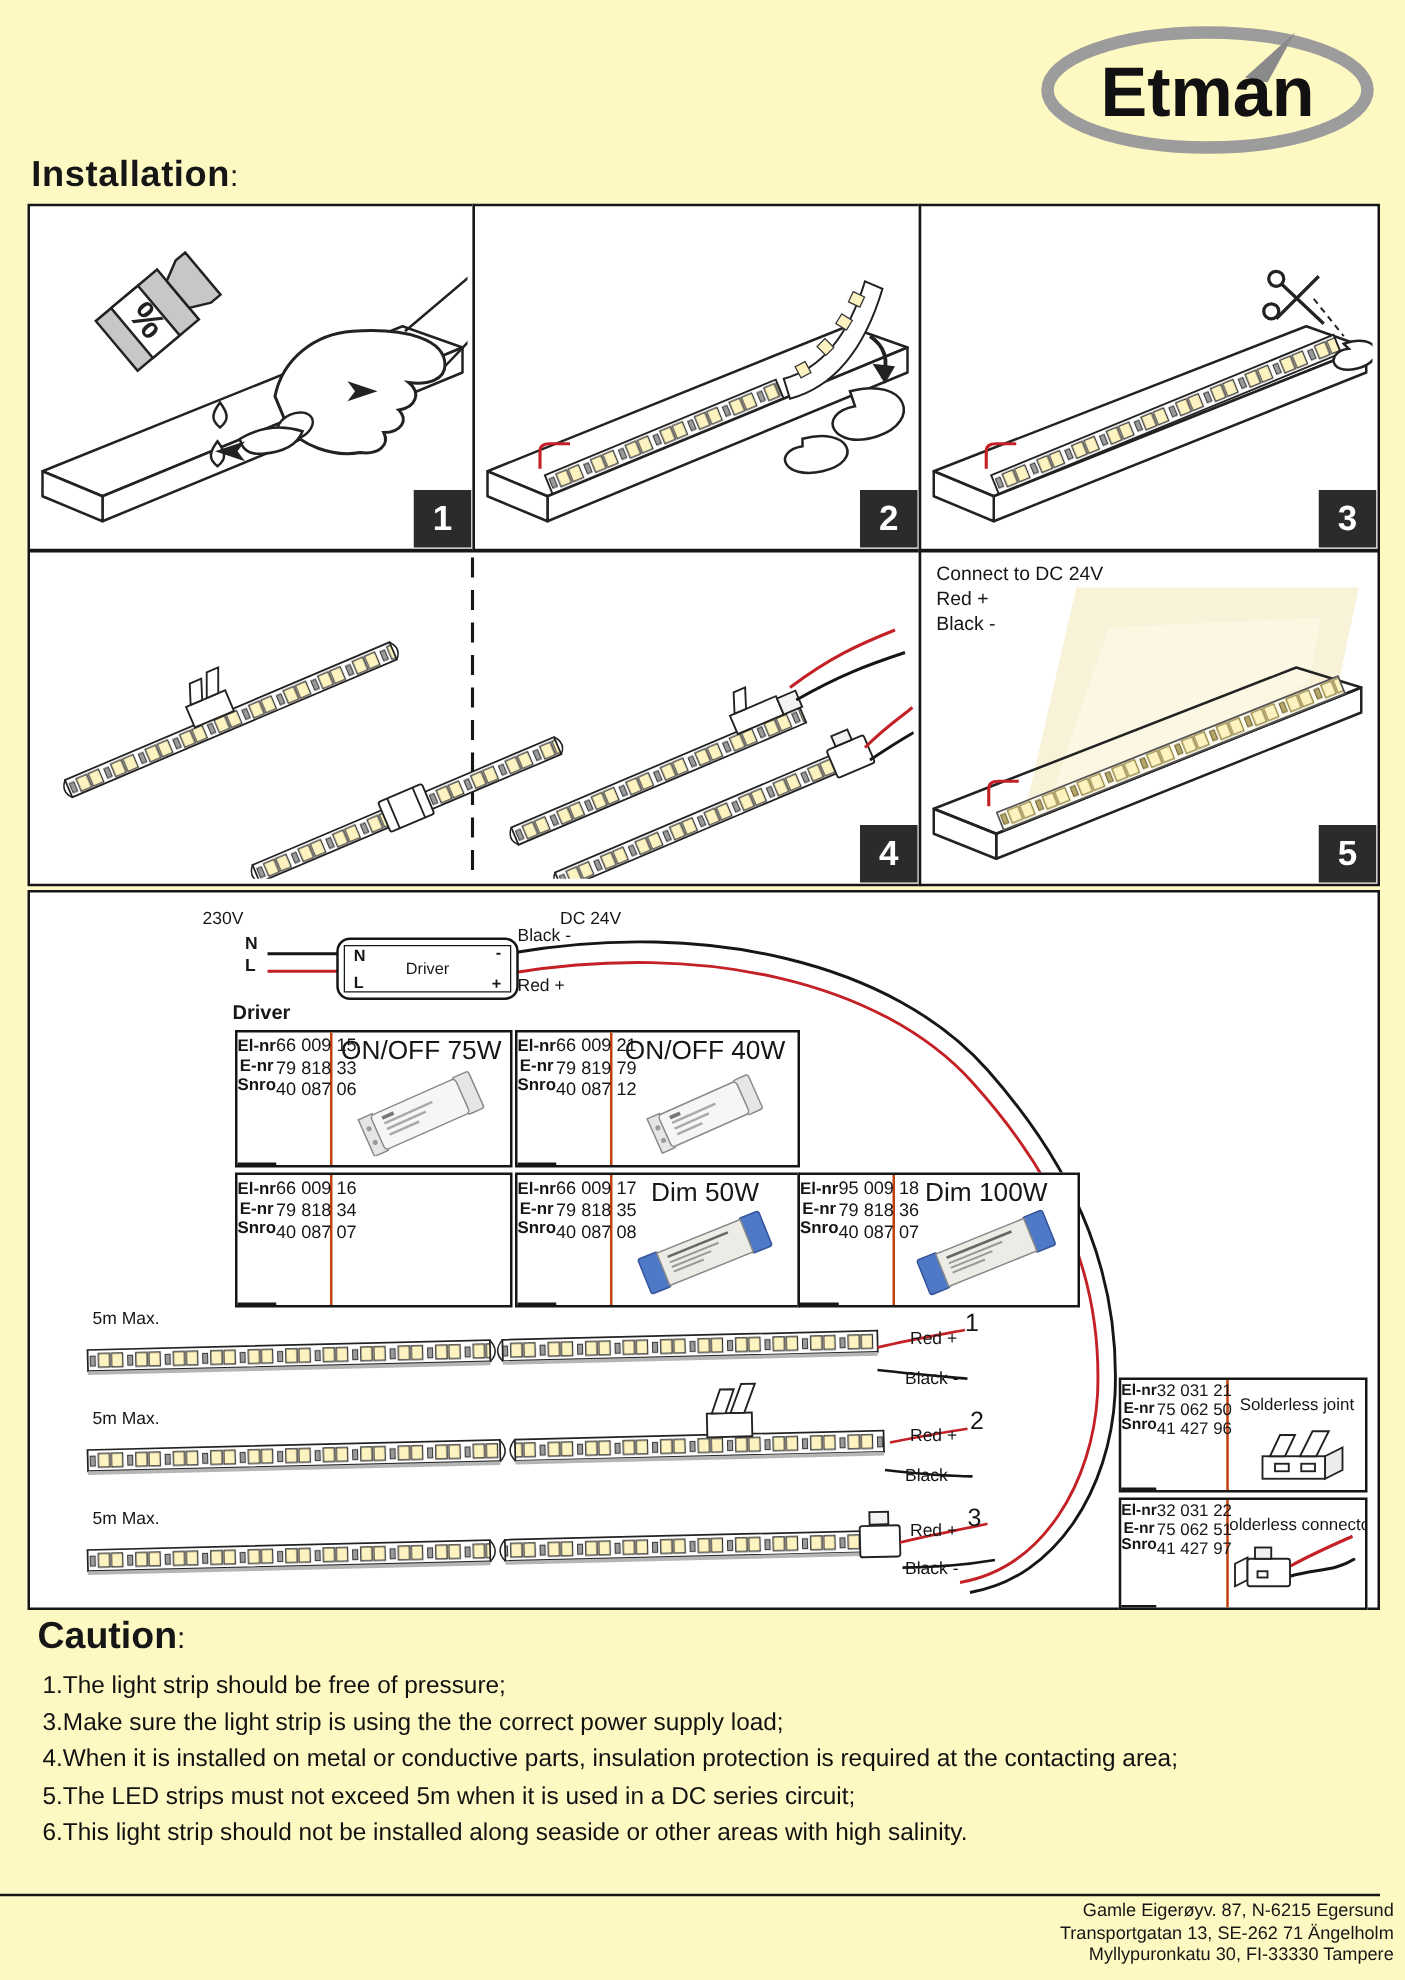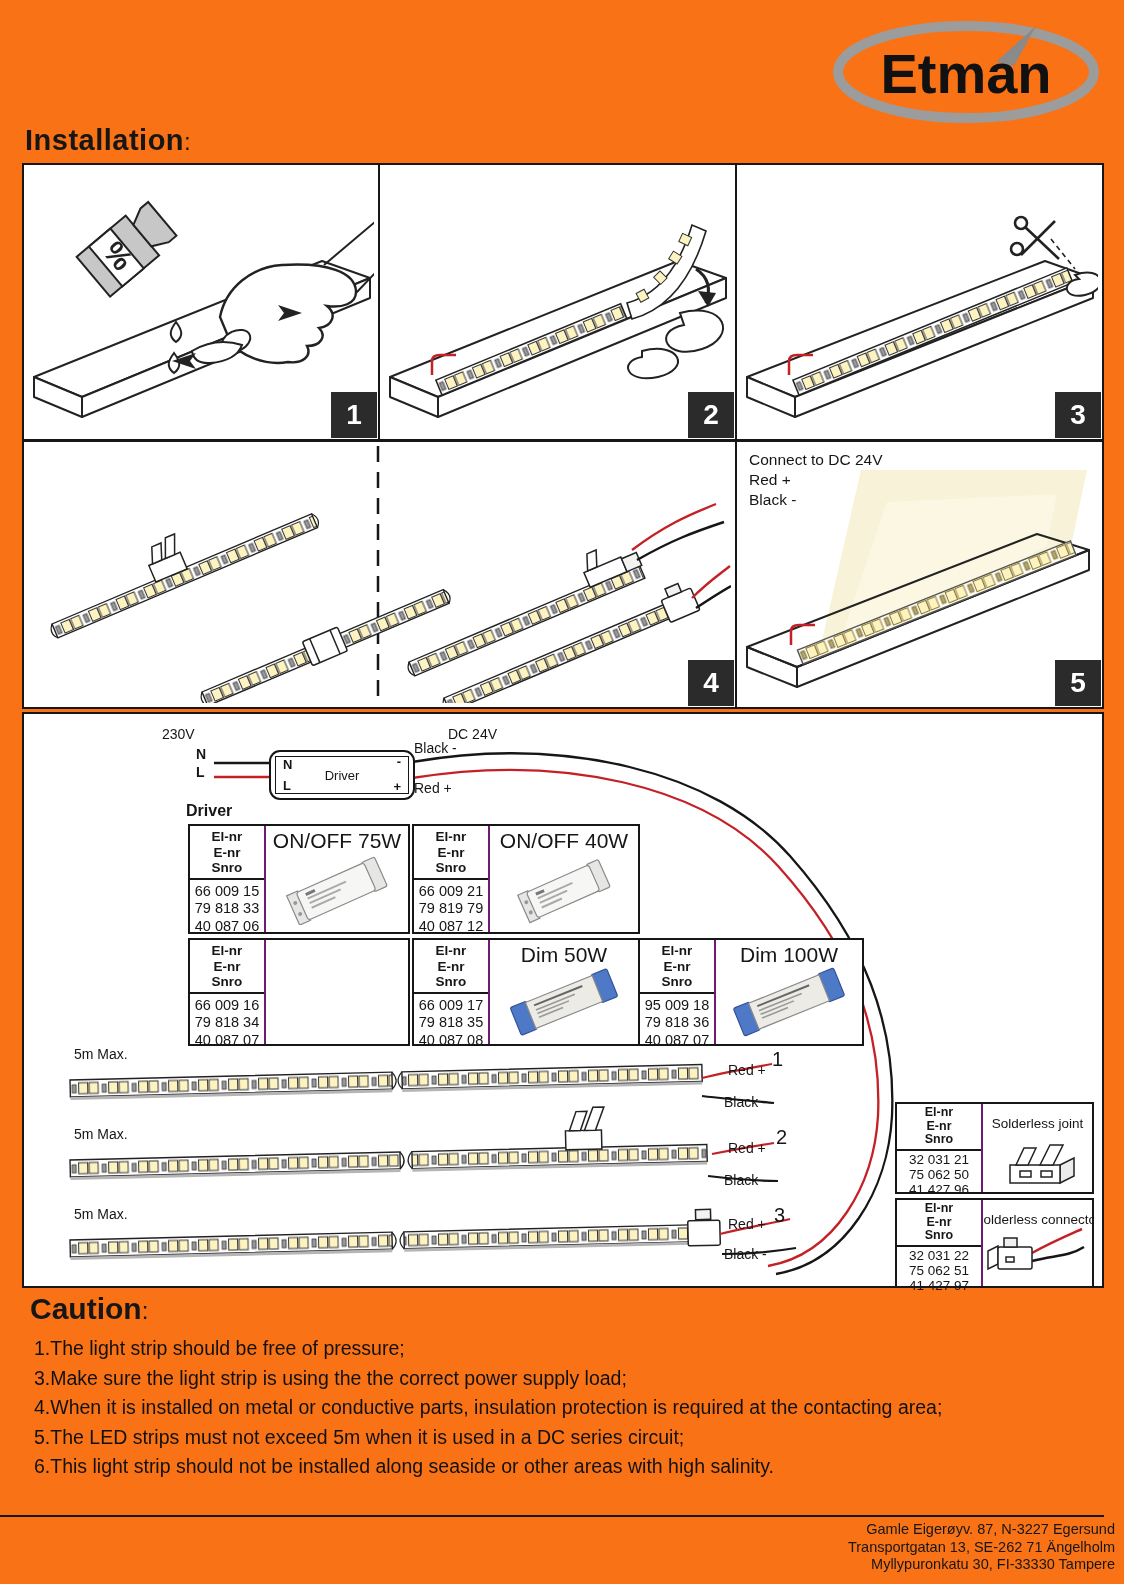--- a/index.html
+++ b/index.html
@@ -1,31 +1,31 @@
 <!DOCTYPE html>
 <html><head>
 <meta charset="utf-8">
 <style>
   html,body{margin:0;padding:0;background:#fff}
-  #page{position:relative;width:1124px;height:1584px;background:#f97316;
+  #page{position:relative;width:1124px;height:1584px;background:#fef9c3;
         font-family:"Liberation Sans", sans-serif;color:#161616;overflow:hidden}
   .abs{position:absolute}
   .panel{position:absolute;border:2px solid #161616;background:#fff}
   .badge{position:absolute;right:1px;bottom:1px;width:46px;height:46px;background:#2b2b2b;
          color:#fff;font-size:28px;font-weight:bold;display:flex;align-items:center;justify-content:center}
   .h-installation{font-size:29px;font-weight:bold;letter-spacing:.5px}
   .h-colon{font-weight:normal;font-size:24px}
   .wirebox{position:absolute;left:22px;top:712px;width:1078px;height:572px;border:2px solid #161616;background:#fff}
   .wlbl{position:absolute;font-size:14px;white-space:nowrap}
   .wlbl-b{font-weight:bold}
   .driverbox{position:absolute;left:245px;top:36px;width:142px;height:46px;border:2px solid #161616;border-radius:11px;background:#fff}
   .driverbox .inner{position:absolute;left:4px;top:4px;right:4px;bottom:4px;border:1.5px solid #161616}
   .driverbox span{position:absolute;font-size:13px}
   .dtable{position:absolute;border:2px solid #161616;display:flex;background:#fff;z-index:3}
-  .dt-left{width:74px;border-right:2px solid #701a75;display:flex;flex-direction:column;flex:none}
+  .dt-left{width:74px;border-right:2px solid #c2410c;display:flex;flex:none}
   .dt-head{border-bottom:2px solid #161616;font-weight:bold;font-size:13.5px;line-height:15.5px;text-align:center;padding:3px 0 2px}
   .dt-codes{font-size:14.5px;line-height:17.5px;text-align:center;padding-top:3px;white-space:nowrap}
   .dt-right{flex:1;display:flex;flex-direction:column;align-items:center;overflow:hidden}
   .dt-title{font-size:21px;margin-top:3px;white-space:nowrap}
   .atable .dt-left{width:84px}
   .atable .dt-head{font-size:12.5px;line-height:13.5px;padding:2px 0}
   .atable .dt-codes{font-size:13.5px;line-height:15px;padding-top:1px}
   .atable .dt-title{font-size:13.5px;margin-top:12px}
   .maxlbl{position:absolute;font-size:14px}
   .rowlbl{position:absolute;font-size:14px;white-space:nowrap}
@@ -533,18 +533,18 @@
   <div class="abs" style="left:34px;top:1334px;width:1080px">
     <div class="c-item">1.The light strip should be free of pressure;</div>
     <div class="c-item">3.Make sure the light strip is using the the correct power supply load;</div>
     <div class="c-item">4.When it is installed on metal or conductive parts, insulation protection is required at the contacting area;</div>
     <div class="c-item">5.The LED strips must not exceed 5m when it is used in a DC series circuit;</div>
     <div class="c-item">6.This light strip should not be installed along seaside or other areas with high salinity.</div>
   </div>
 
   <div class="rule"></div>
   <div class="footer">
-    <div>Gamle Eigerøyv. 87, N-3227 Egersund</div>
+    <div>Gamle Eigerøyv. 87, N-6215 Egersund</div>
     <div>Transportgatan 13, SE-262 71 Ängelholm</div>
     <div>Myllypuronkatu 30, FI-33330 Tampere</div>
   </div>
 
 </div>
 
 </body></html>

